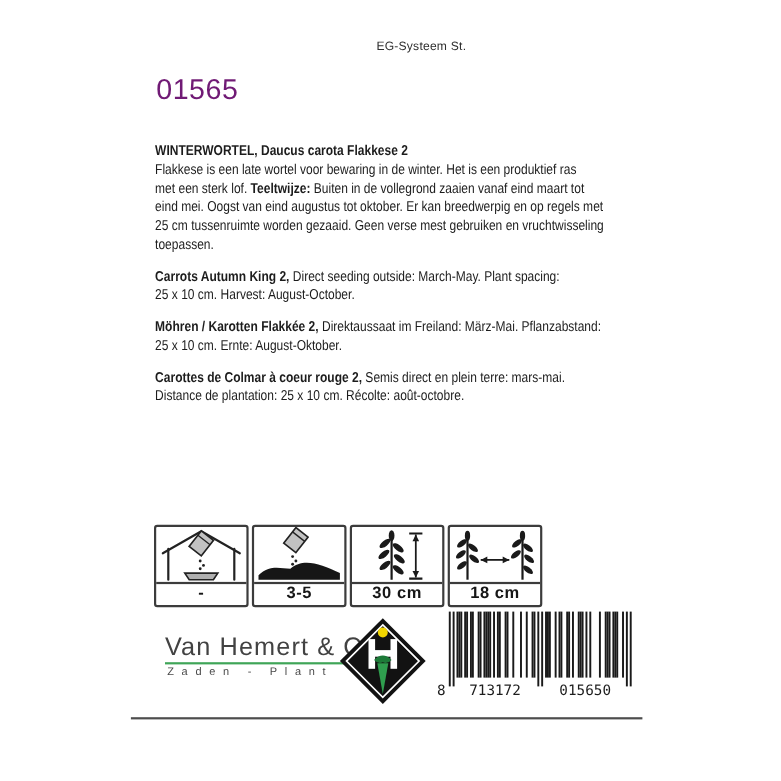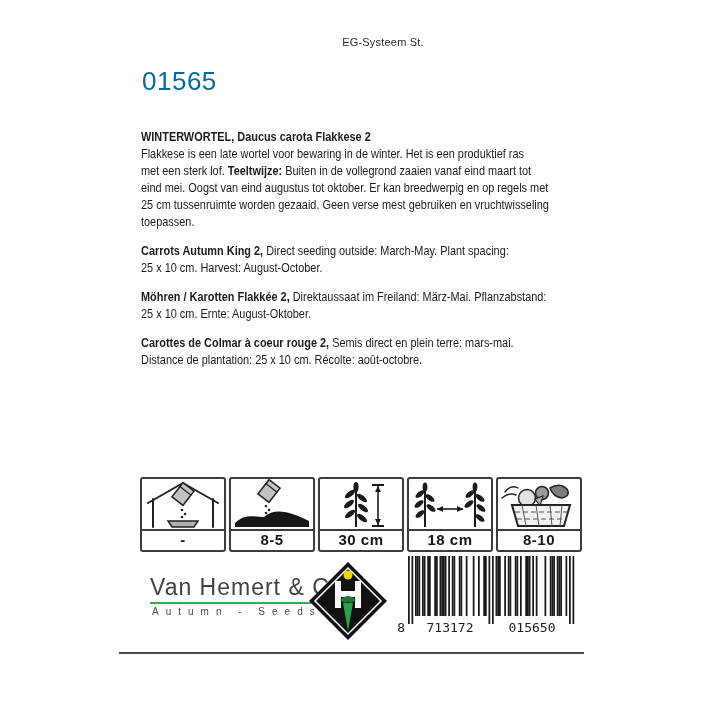--- a/index.html
+++ b/index.html
@@ -9,21 +9,21 @@
     overflow:hidden; color:#1c1c1c;
   }
   
   .cert-line {
     position:absolute; top:36px; left:0; width:710px; text-align:center;
     font-size:11px; color:#2e2e2e; letter-spacing:0.2px;margin-left:28px;
   }
   
   .article-number {
     position:absolute; top:66px; left:142px;
-    font-size:26px; color:#0369a1; letter-spacing:0.5px;
+    font-size:26px; color:#701a75; letter-spacing:0.5px;
   }
   
   .text-block {
     position:absolute; top:128px; left:141px; width:560px;
     font-size:13px; line-height:17px; color:#1c1c1c;
     transform:scaleX(0.84); transform-origin:left top;
   }
   .para { margin-bottom:12px; }
   .line { white-space:nowrap; height:17px; }
   .line b { font-weight:bold; }
@@ -123,21 +123,21 @@
       <svg class="picto-art" viewBox="0 0 82 50">
         <path d="M4,44 C14,34 24,38 33,38 C44,28 60,33 78,42 L78,48 L4,48 Z" fill="#161616"></path>
         <g transform="rotate(38 38 12)">
           <rect x="31" y="3" width="14" height="18" fill="#c2c2c2" stroke="#222" stroke-width="1.5"></rect>
           <line x1="31" y1="8" x2="45" y2="8" stroke="#222" stroke-width="1.2"></line>
         </g>
         <circle cx="35" cy="27" r="1.3" fill="#222"></circle>
         <circle cx="38" cy="31" r="1.3" fill="#222"></circle>
         <circle cx="35" cy="34" r="1.3" fill="#222"></circle>
       </svg>
-      <div class="picto-label">8-5</div>
+      <div class="picto-label">3-5</div>
     </div>
 
     <div class="picto-box">
       <svg class="picto-art" viewBox="0 0 82 50">
         <g>
           <line x1="36" y1="48" x2="36" y2="8" stroke="#1a1a1a" stroke-width="2"></line>
           <ellipse cx="36" cy="8" rx="2.6" ry="5" fill="#1a1a1a"></ellipse>
           <ellipse cx="30" cy="15" rx="6" ry="2.6" fill="#1a1a1a" transform="rotate(-38 30 15)"></ellipse>
           <ellipse cx="29" cy="25" rx="6" ry="2.6" fill="#1a1a1a" transform="rotate(-38 29 25)"></ellipse>
           <ellipse cx="30" cy="35" rx="6" ry="2.6" fill="#1a1a1a" transform="rotate(-38 30 35)"></ellipse>
@@ -174,44 +174,26 @@
           <ellipse cx="72" cy="29" rx="5.4" ry="2.4" fill="#1a1a1a" transform="rotate(38 72 29)"></ellipse>
           <ellipse cx="71" cy="39" rx="5.4" ry="2.4" fill="#1a1a1a" transform="rotate(38 71 39)"></ellipse>
         </g>
         <line x1="28" y1="30" x2="54" y2="30" stroke="#1a1a1a" stroke-width="1.6"></line>
         <polygon points="34,27 28,30 34,33" fill="#1a1a1a"></polygon>
         <polygon points="48,27 54,30 48,33" fill="#1a1a1a"></polygon>
       </svg>
       <div class="picto-label">18 cm</div>
     </div>
 
-    <div class="picto-box">
-      <svg class="picto-art" viewBox="0 0 82 50">
-        <path class="icon-thin" d="M7,13 Q13,5 20,9"></path>
-        <path class="icon-thin" d="M4,19 Q11,13 18,16"></path>
-        <circle cx="29" cy="19" r="8.5" fill="#e3e3e3" stroke="#222" stroke-width="1.5"></circle>
-        <circle cx="44" cy="14" r="6.5" fill="#9a9a9a" stroke="#222" stroke-width="1.5"></circle>
-        <path d="M52,9 Q62,3 69,10 Q73,17 64,19 Q55,18 52,9 Z" fill="#7d7d7d" stroke="#222" stroke-width="1.5"></path>
-        <path d="M37,20 L45,17 L42,27 Z" fill="#b5b5b5" stroke="#222" stroke-width="1.2"></path>
-        <path d="M14,26 L72,26 L66,47 L20,47 Z" fill="#f2f2f2" stroke="#222" stroke-width="2"></path>
-        <line x1="17" y1="33" x2="69" y2="33" stroke="#555" stroke-width="1.2" stroke-dasharray="5,3"></line>
-        <line x1="19" y1="40" x2="67" y2="40" stroke="#555" stroke-width="1.2" stroke-dasharray="5,3"></line>
-        <line x1="24" y1="26" x2="28" y2="47" stroke="#555" stroke-width="1"></line>
-        <line x1="38" y1="26" x2="41" y2="47" stroke="#555" stroke-width="1"></line>
-        <line x1="52" y1="26" x2="54" y2="47" stroke="#555" stroke-width="1"></line>
-        <line x1="64" y1="26" x2="62" y2="47" stroke="#555" stroke-width="1"></line>
-      </svg>
-      <div class="picto-label">8-10</div>
-    </div>
 
   </div>
 
   <div class="brand-name">Van Hemert &amp; Co</div>
   <div class="brand-underline"></div>
-  <div class="brand-tagline">Autumn - Seeds</div>
+  <div class="brand-tagline">Zaden - Plant</div>
 
   <svg class="brand-diamond" viewBox="0 0 80 80">
     <polygon points="40,1 79,40 40,79 1,40" fill="#121212"></polygon>
     <polygon points="40,7 73,40 40,73 7,40" fill="none" stroke="#ffffff" stroke-width="1.5"></polygon>
     <rect x="27" y="20" width="6" height="27" fill="#ffffff"></rect>
     <rect x="47" y="20" width="6" height="27" fill="#ffffff"></rect>
     <rect x="30" y="30" width="20" height="6" fill="#ffffff"></rect>
     <circle cx="40" cy="14" r="4.5" fill="#f2d600"></circle>
     <path d="M32,39 Q40,31 48,39 Q44,43 40,41 Q36,43 32,39 Z" fill="#1d7a38"></path>
     <polygon points="35,42 45,42 40,70" fill="#2f9e4e"></polygon>

